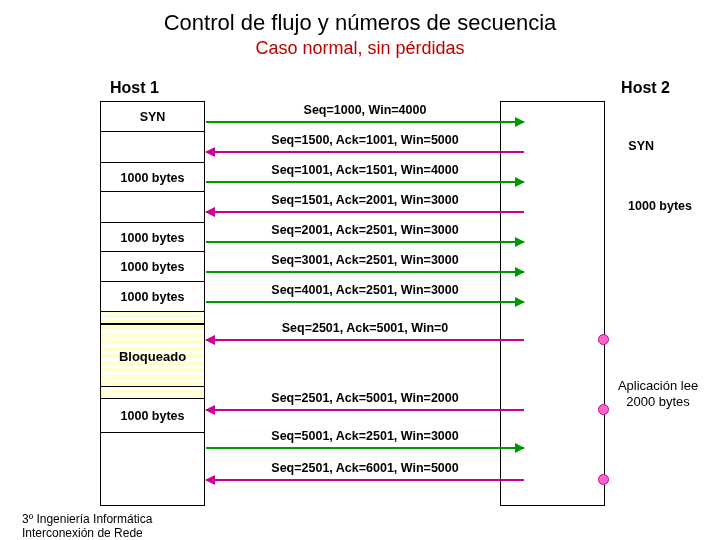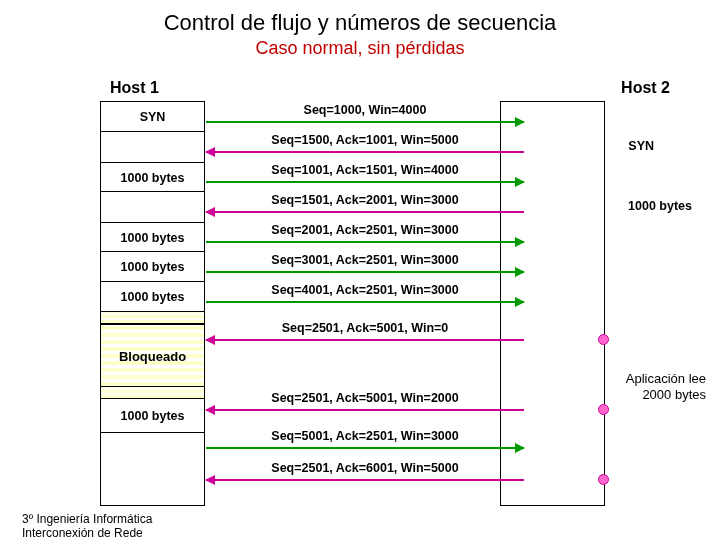--- a/index.html
+++ b/index.html
@@ -103,22 +103,23 @@
   .arrow.l::after { left: -1px; border-right: 10px solid #cc0099; }
   .right-label {
     position: absolute;
     font-size: 12.5px;
     font-weight: bold;
     text-align: left;
   }
   .right-note {
     position: absolute;
     font-size: 13px;
-    text-align: right;
+    text-align: center;
     line-height: 1.25;
+    margin-top: 7px;
   }
   .dot {
     position: absolute;
     width: 9px; height: 9px;
     background: #ff66cc;
     border: 1px solid #cc0099;
     border-radius: 50%;
   }
   .footer {
     display: flex;

